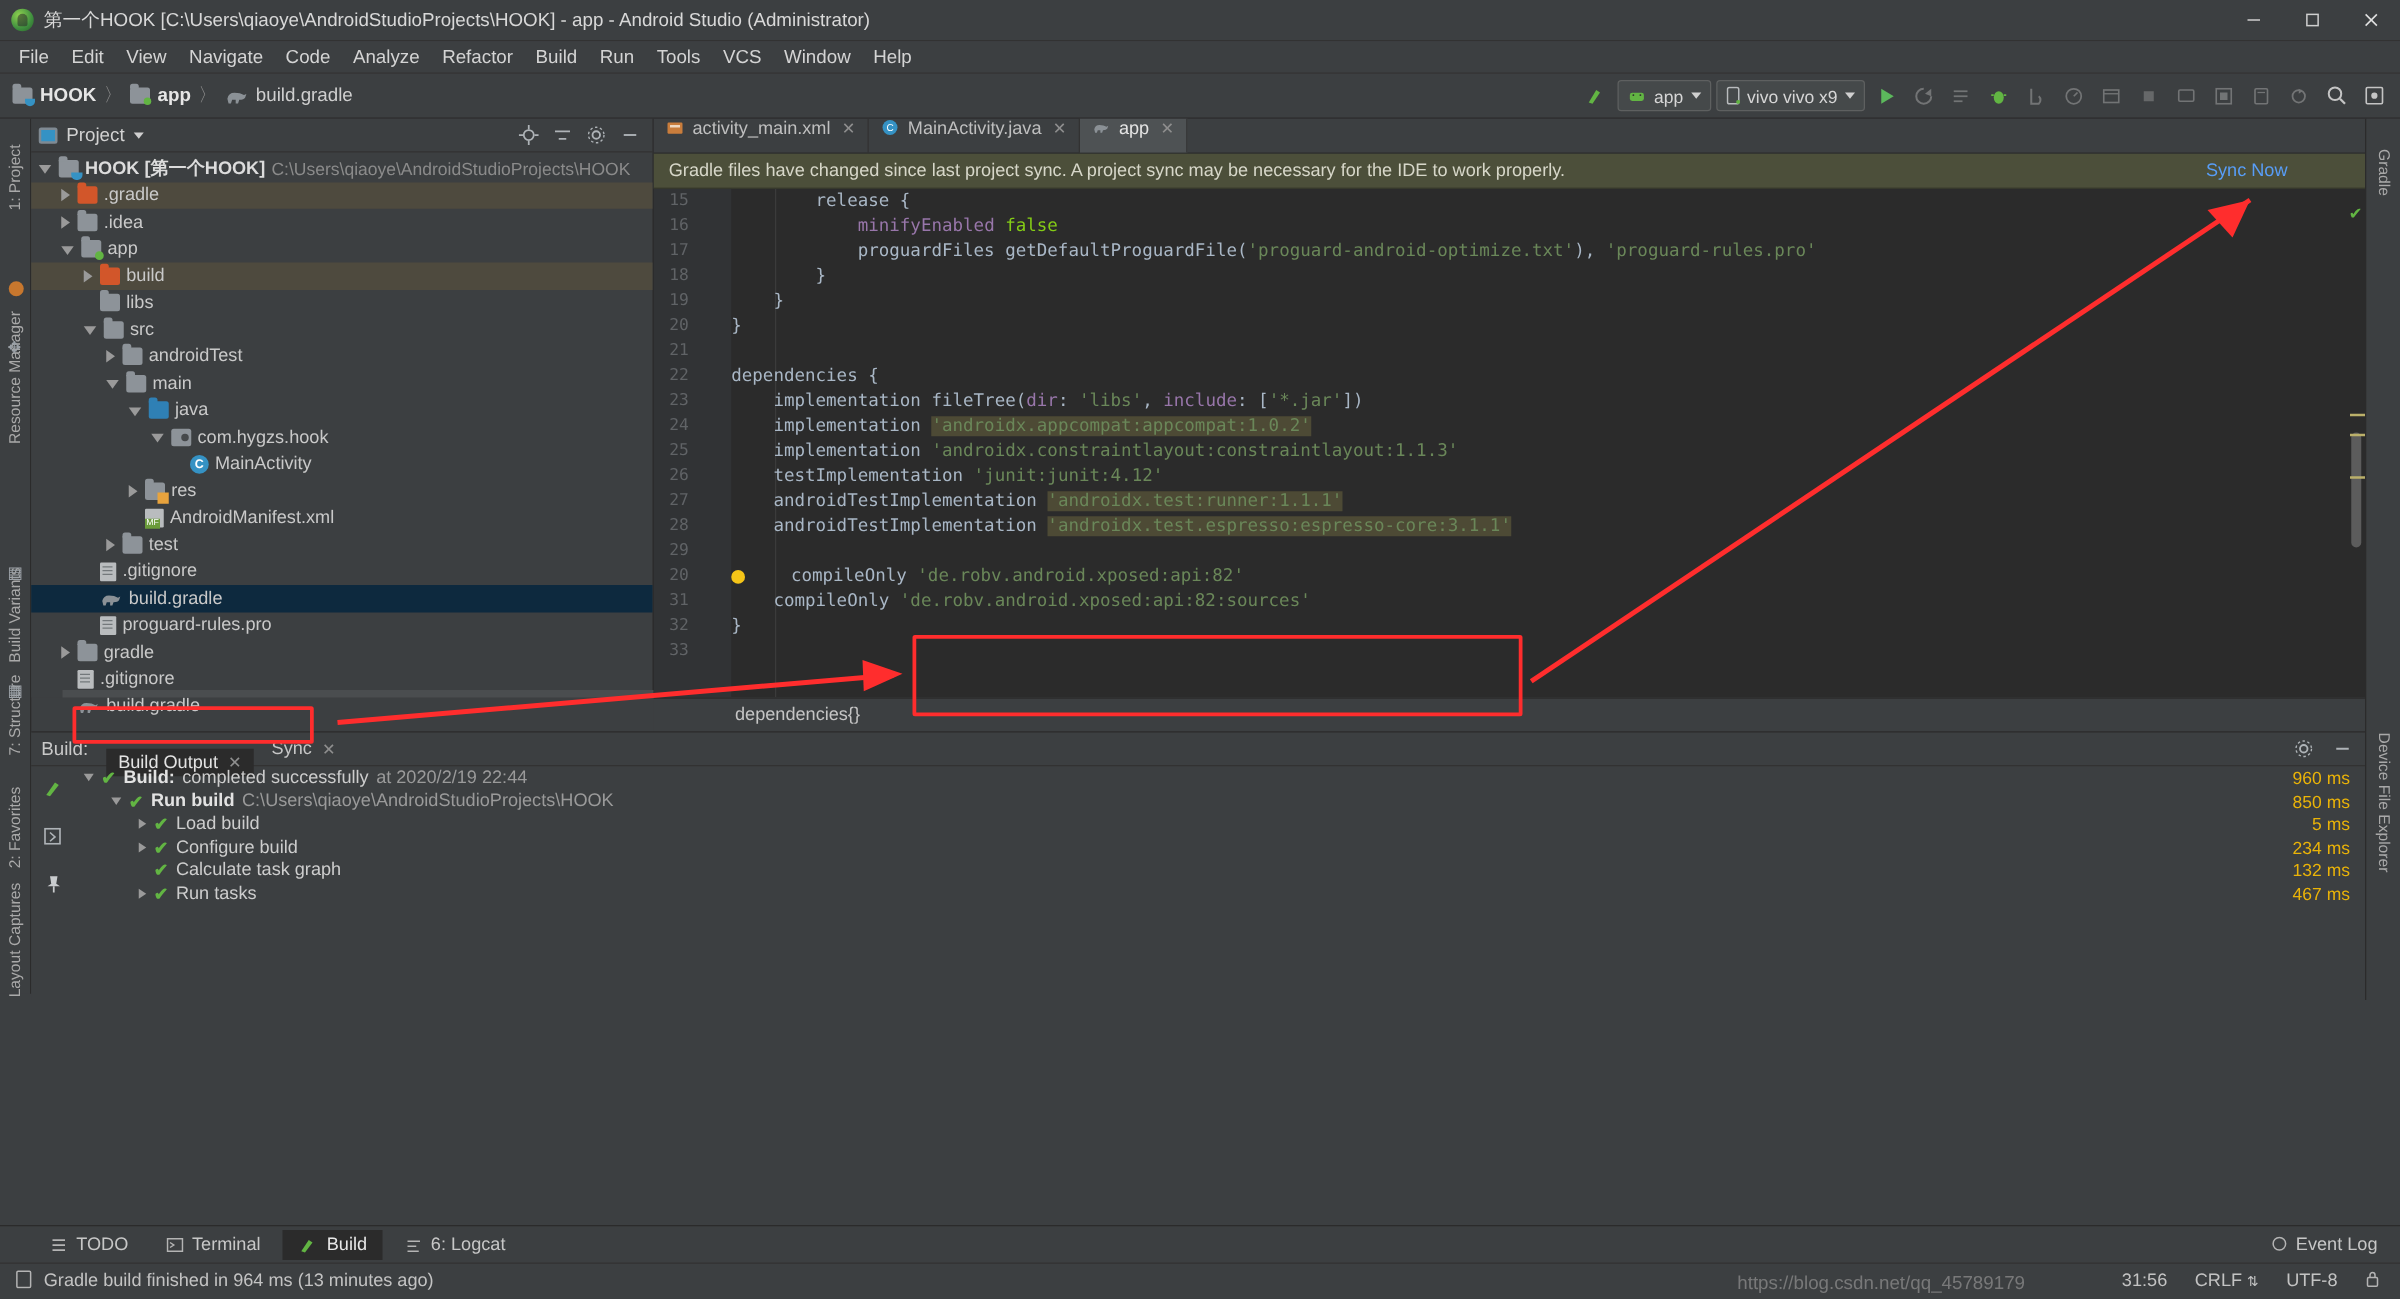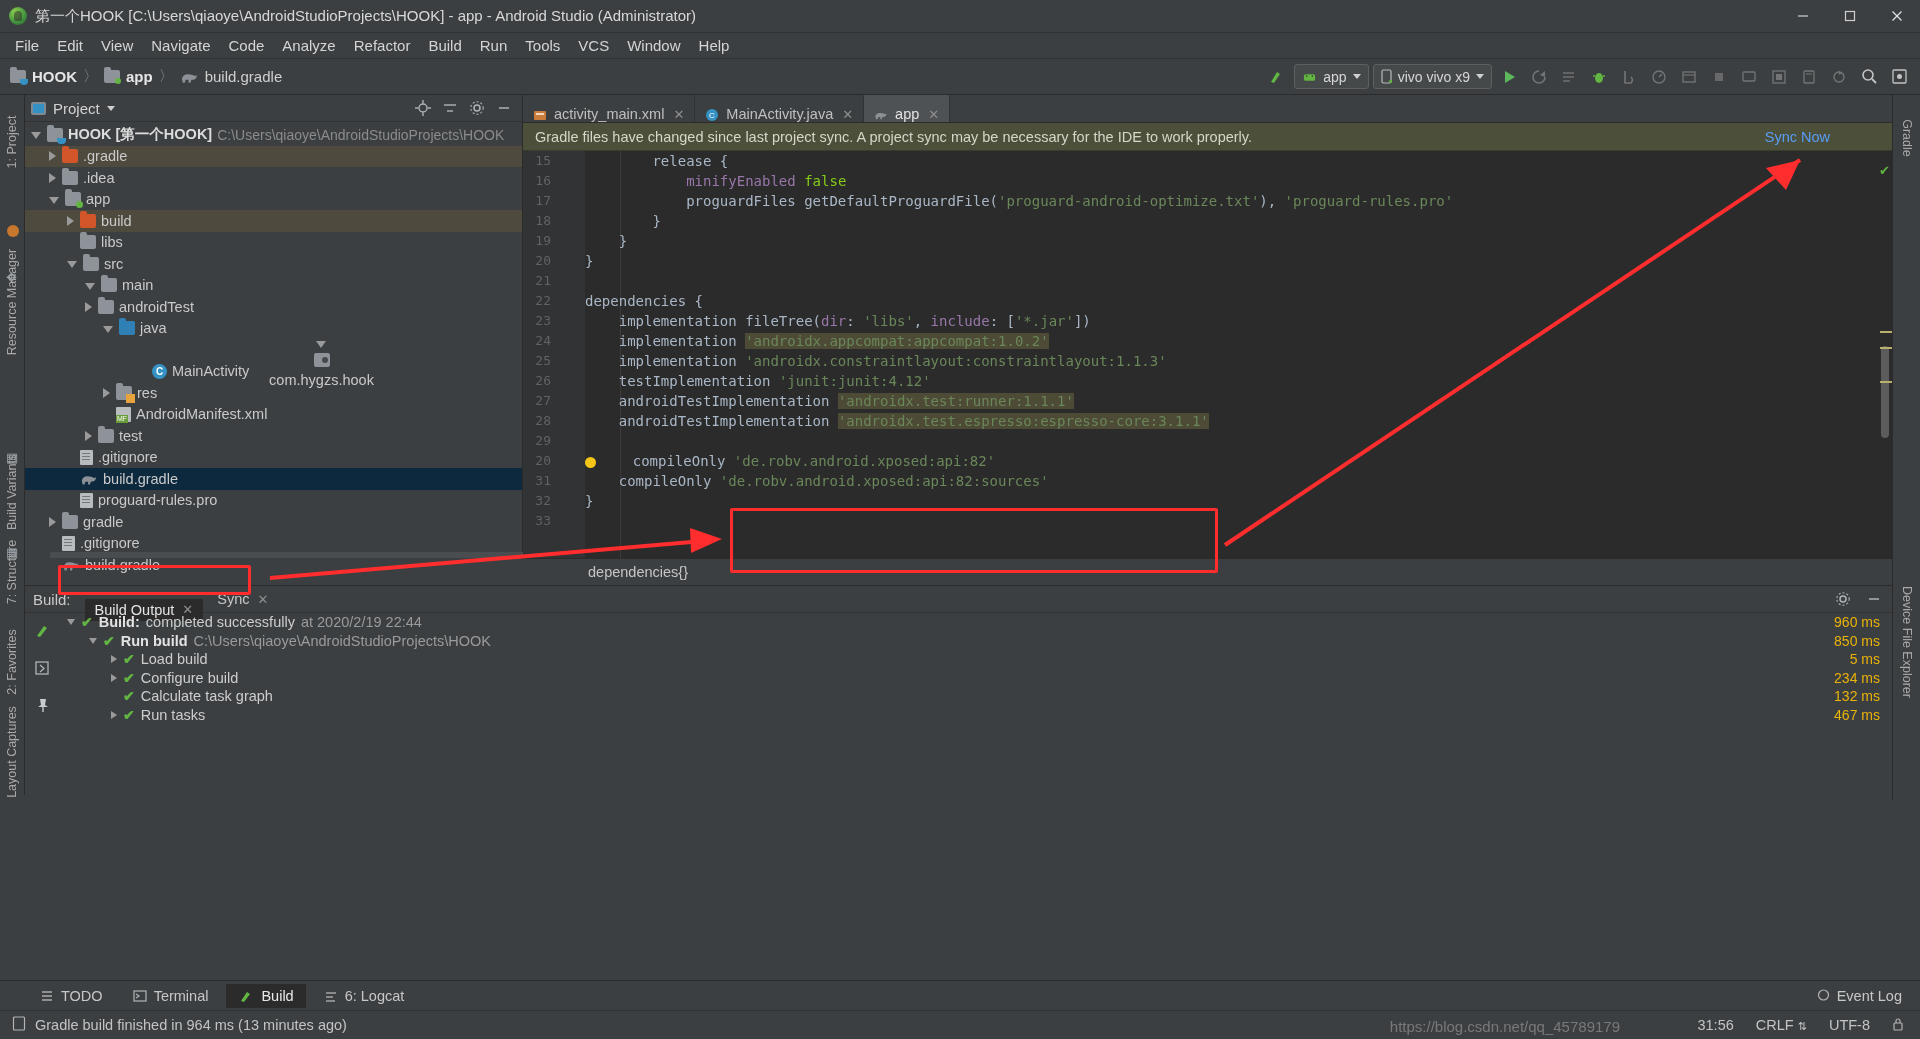--- a/index.html
+++ b/index.html
@@ -159,21 +159,21 @@
   
   .editor-wrap {
     position: absolute; left: 523px; top: 95px; right: 28px; height: 463px;
     background: #2b2b2b;
   }
   .tabs {
     height: 28px; background: #3c3f41; display: flex; align-items: stretch;
     border-bottom: 1px solid #2b2b2b;
   }
   .tab {
-    display: flex; align-items: flex-end; gap: 7px; padding: 0 10px;
+    display: flex; align-items: flex-start; gap: 7px; padding: 0 10px;
     font-size: 14.5px; color: #bfbfbf; border-right: 1px solid #323232;
     position: relative; white-space: nowrap;
   }
   .tab.active { background: #4e5254; color: #e4e4e4; }
   .tab .x { color: #8e8e8e; font-size: 13px; margin-left: 2px; }
   .tab-ico { width: 14px; height: 14px; flex: none; }
 
   .notif-bar {
     height: 28px; background: #4c4f3a; border-bottom:1px solid #3a3c2c;
     display: flex; align-items: center; padding: 0 12px; font-size: 14.5px; color: #d7d7c9;
@@ -540,35 +540,35 @@
           <span class="arrow none"></span>
           <span class="ico folder"></span>
           <span class="tree-label">libs</span>
         </div>
         <div class="tree-row" style="padding-left: 42px;">
           <span class="arrow down"></span>
           <span class="ico folder"></span>
           <span class="tree-label">src</span>
         </div>
         <div class="tree-row" style="padding-left: 60px;">
+          <span class="arrow"></span>
+          <span class="ico folder"></span>
+          <span class="tree-label">androidTest</span>
+        </div>
+        <div class="tree-row" style="padding-left: 60px;">
           <span class="arrow down"></span>
           <span class="ico folder"></span>
           <span class="tree-label">main</span>
-        </div>
-        <div class="tree-row" style="padding-left: 60px;">
-          <span class="arrow"></span>
-          <span class="ico folder"></span>
-          <span class="tree-label">androidTest</span>
         </div>
         <div class="tree-row" style="padding-left: 78px;">
           <span class="arrow down"></span>
           <span class="ico folder blue"></span>
           <span class="tree-label">java</span>
         </div>
-        <div class="tree-row" style="padding-left: 96px; flex-direction: column;">
+        <div class="tree-row" style="padding-left: 96px;">
           <span class="arrow down"></span>
           <span class="ico pkg"></span>
           <span class="tree-label">com.hygzs.hook</span>
         </div>
         <div class="tree-row" style="padding-left: 114px;">
           <span class="arrow none"></span>
           <span class="ico cls">C</span>
           <span class="tree-label">MainActivity</span>
         </div>
         <div class="tree-row" style="padding-left: 78px;">

